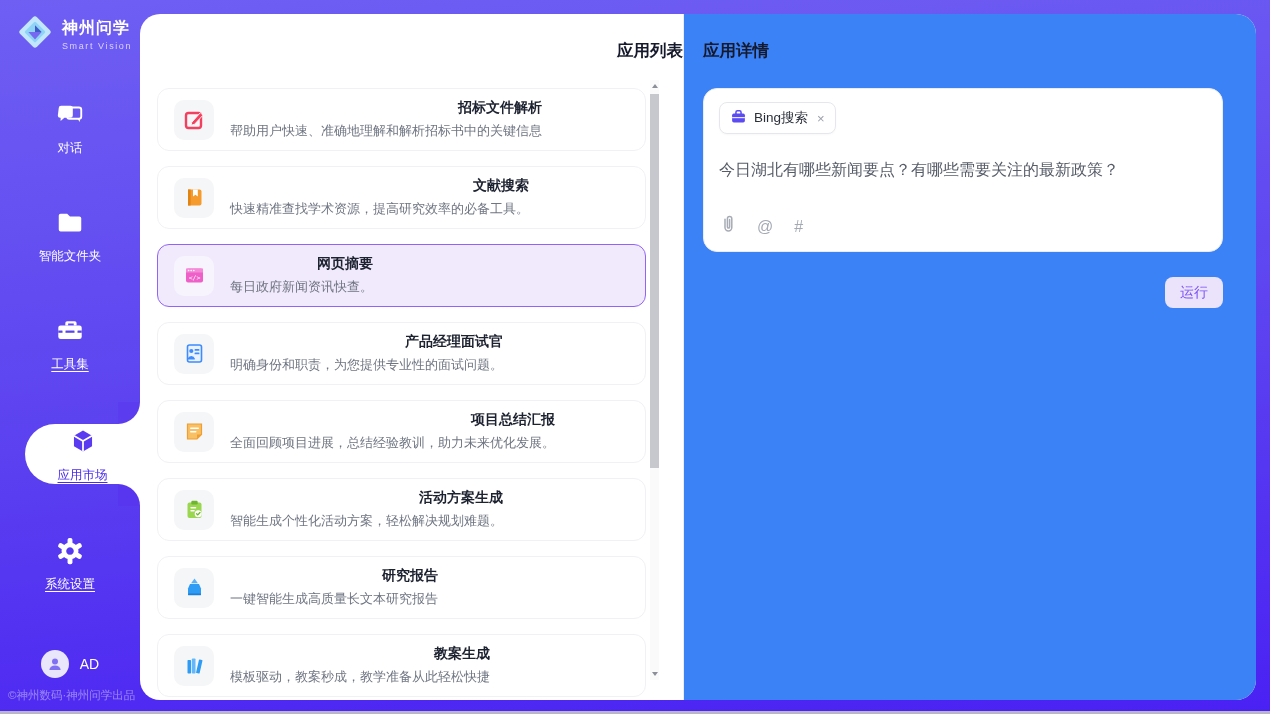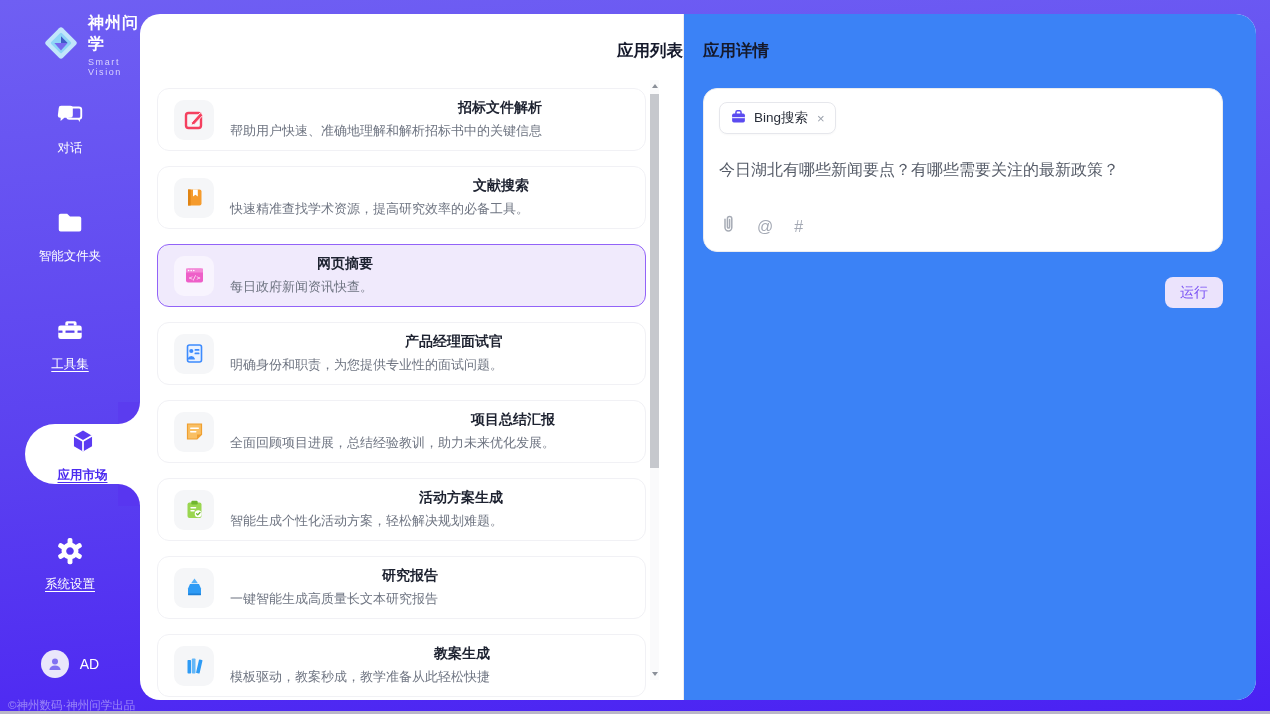--- a/index.html
+++ b/index.html
@@ -4,42 +4,42 @@
 <style>
   * { margin:0; padding:0; box-sizing:border-box; }
   html,body { width:1270px; height:714px; overflow:hidden; }
   body { font-family:"Liberation Sans","DejaVu Sans",sans-serif; }
 
   .screen { position:relative; width:1270px; height:714px; overflow:hidden;
     background:linear-gradient(175deg,#6f5ff3 0%,#5b41f0 55%,#4a21f3 100%); }
   .bottom-edge { position:absolute; left:0; right:0; bottom:0; height:3px; background:#bab6c8; z-index:9; }
 
   
-  .sidebar { position:absolute; left:0; top:0; width:140px; height:100%; z-index:5;padding-left:26px; }
+  .sidebar { position:absolute; left:0; top:0; width:140px; height:100%; z-index:5; }
   .brand { display:flex; align-items:center; gap:8px; padding:13px 0 0 16px; }
   .brand-text { display:flex; flex-direction:column; }
   .brand-name { color:#fff; font-size:16px; font-weight:bold; letter-spacing:1px; }
   .brand-sub { color:#d9d3ff; font-size:9px; letter-spacing:1.6px; margin-top:2px; }
 
   .nav { position:absolute; top:100px; left:0; width:140px; display:flex; flex-direction:column; gap:52px; }
   .nav-item { height:56px; display:flex; flex-direction:column; align-items:center; justify-content:center; gap:7px;
     color:#fff; font-size:12.5px; cursor:pointer; }
   .nav-item .lbl.u { text-decoration:underline; text-underline-offset:3px; }
   .nav-item.active { position:relative; margin-left:25px; height:60px; background:#fff;
-    border-radius:30px 0 0 30px; color:#4c2bf0;font-weight:bold; }
+    border-radius:30px 0 0 30px; color:#4c2bf0; }
   .curve { position:absolute; right:0; width:22px; height:22px; background:#fff; }
   .curve-top { top:-22px; }
   .curve-top::before { content:""; position:absolute; inset:0; background:#5b3cef; border-bottom-right-radius:22px; }
   .curve-bottom { bottom:-22px; }
   .curve-bottom::before { content:""; position:absolute; inset:0; background:#5836f0; border-top-right-radius:22px; }
 
   .user-row { position:absolute; bottom:36px; left:0; width:140px; display:flex; align-items:center;
     justify-content:center; gap:11px; color:#fff; font-size:14px; }
   .avatar { width:28px; height:28px; border-radius:50%; background:#e9e6fb; display:flex; align-items:center; justify-content:center; }
-  .copyright { position:absolute; bottom:1px; left:8px; color:rgba(255,255,255,.42); font-size:11.5px; white-space:nowrap; }
+  .copyright { position:absolute; bottom:11px; left:8px; color:rgba(255,255,255,.42); font-size:11.5px; white-space:nowrap; }
 
   
   .content { position:absolute; left:140px; top:14px; right:14px; bottom:14px; background:#fff;
     border-radius:20px; overflow:hidden; display:flex; z-index:4; }
 
   .list-panel { position:relative; width:543px; flex:none; padding:26px 0 0 17px;text-align:right; }
   .panel-title { font-size:16.5px; font-weight:bold; color:#15192b; }
 
   .cards { margin-top:26px; display:flex; flex-direction:column; gap:15px; width:489px; }
   .card { height:63px; flex:none; border:1px solid #f1f1f5; border-radius:12px; display:flex; align-items:center;

